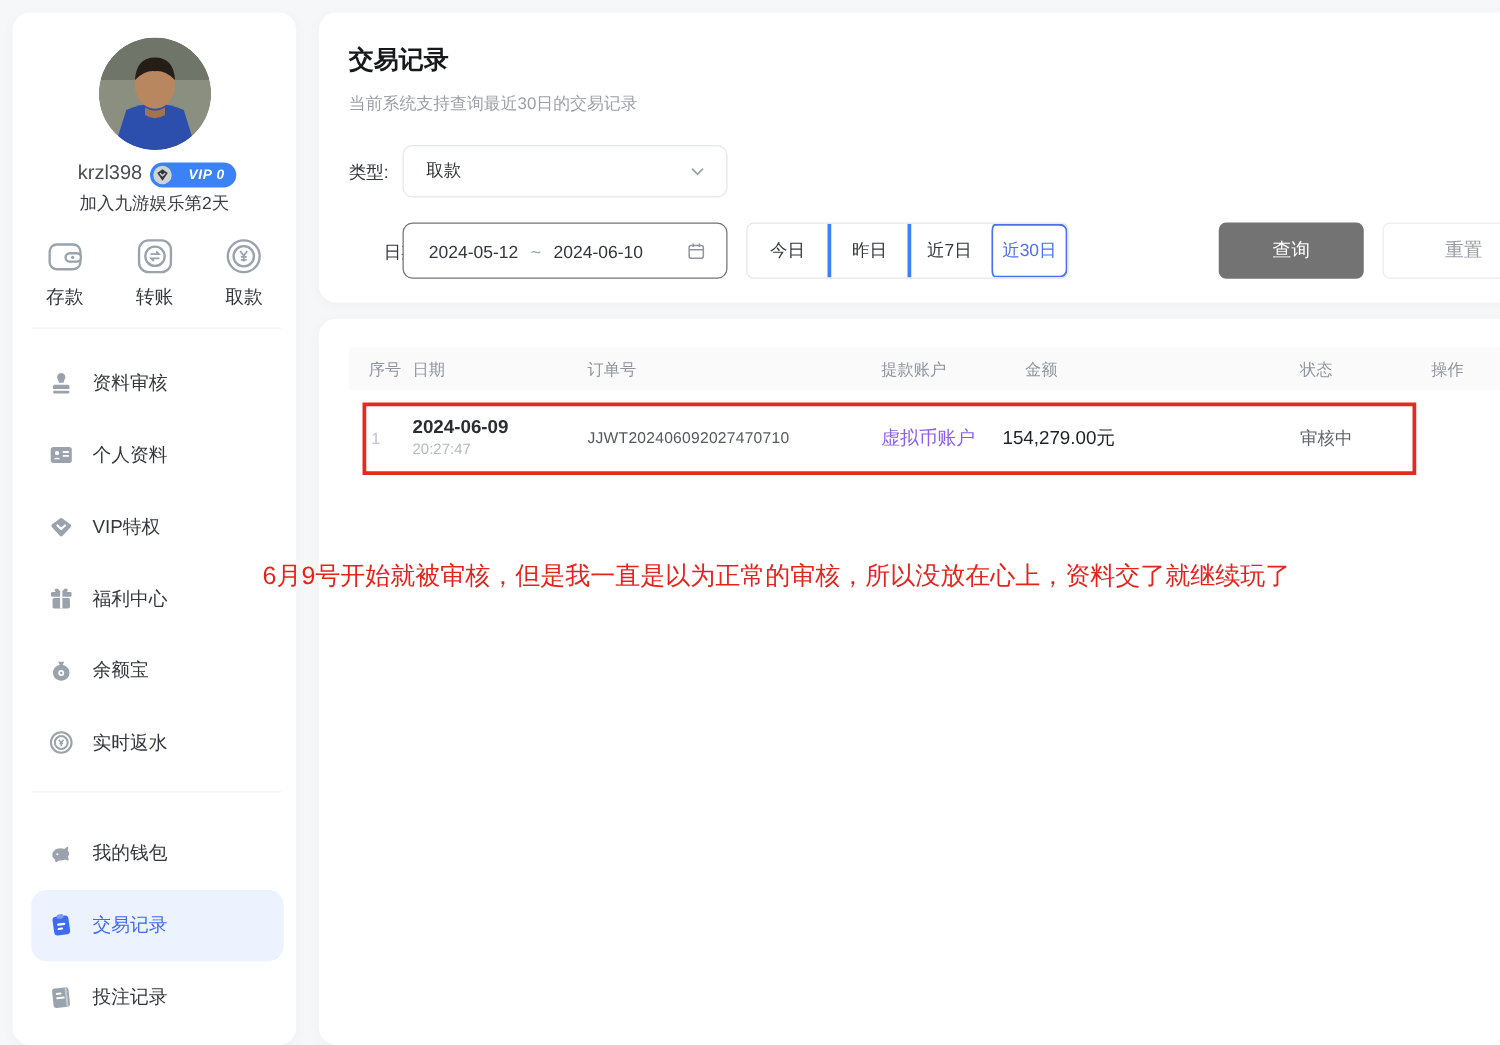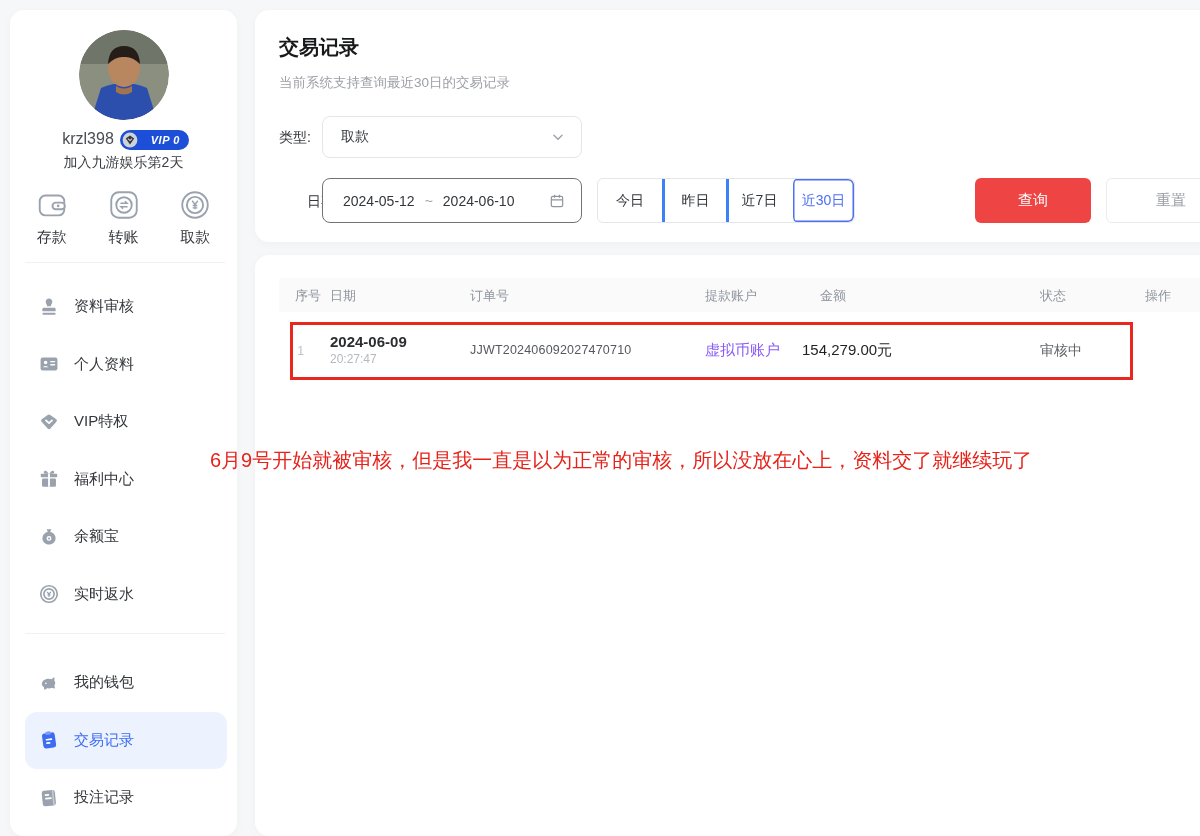--- a/index.html
+++ b/index.html
@@ -19,21 +19,21 @@
     position:absolute; left:69px; top:20px; width:90px; height:90px;
     border-radius:50%; overflow:hidden; cursor:pointer;
   }
   .user-line {
     position:absolute; left:2px; top:120px; width:100%;
     display:flex; justify-content:center; gap:6px;
   }
   .username { font-size:16px; color:#4b4e54; }
   .vip-badge {
     display:inline-flex; align-items:center; gap:13px;
-    background:#1d4ed8; border-radius:11px; height:20px; padding:2px 9px 2px 2px;
+    background:#3b82f6; border-radius:11px; height:20px; padding:2px 9px 2px 2px;
     color:#fff; font-size:11px; font-weight:bold; font-style:italic; letter-spacing:.5px;
   }
   .join-text { position:absolute; left:0; top:144px; width:100%; text-align:center; font-size:14px; color:#3a3d42; }
 
   .quick-actions { position:absolute; left:0; top:178px; width:100%; display:flex; justify-content:space-evenly; }
   .qa { display:flex; flex-direction:column; align-items:center; gap:6px; cursor:pointer; width:60px; }
   .qa-label { font-size:15px; color:#33363b; }
 
   .divider { position:absolute; left:15px; right:12px; height:1px; background:#f0f1f3; }
   .d1 { top:252px; } .d2 { top:623px; }
@@ -74,21 +74,21 @@
   .seg {
     width:64px; height:100%; display:flex; align-items:center; justify-content:center;
     font-size:14px; color:#33363b; cursor:pointer;
   }
   .seg + .seg { border-left:3px solid #3b82f6; }
   .seg.active {
     color:#4d6ff2; box-shadow:inset 0 0 0 1.5px #4d6ff2; border-radius:6px; border-left-color:transparent;
   }
   .btn { position:absolute; top:168px; height:45px; border-radius:6px; font-size:15px;
          display:flex; align-items:center; justify-content:center; cursor:pointer; }
-  .btn-query { left:720px; width:116px; background:#ef4444; color:#fff; }
+  .btn-query { left:720px; width:116px; background:#737373; color:#fff; }
   .btn-reset { left:851px; width:130px; background:#fff; color:#9a9da3; border:1px solid #ececee; }
 
   
   .table-card { left:255px; top:255px; width:965px; height:581px; }
   .thead {
     position:absolute; left:24px; top:23px; width:941px; height:34px;
     background:#fafafa; border-radius:2px;
   }
   .thead span { position:absolute; top:9px; font-size:13px; color:#8f959e;font-family:Liberation Mono, monospace; }
   .trow { position:absolute; left:24px; top:67px; width:941px; height:58px; }

